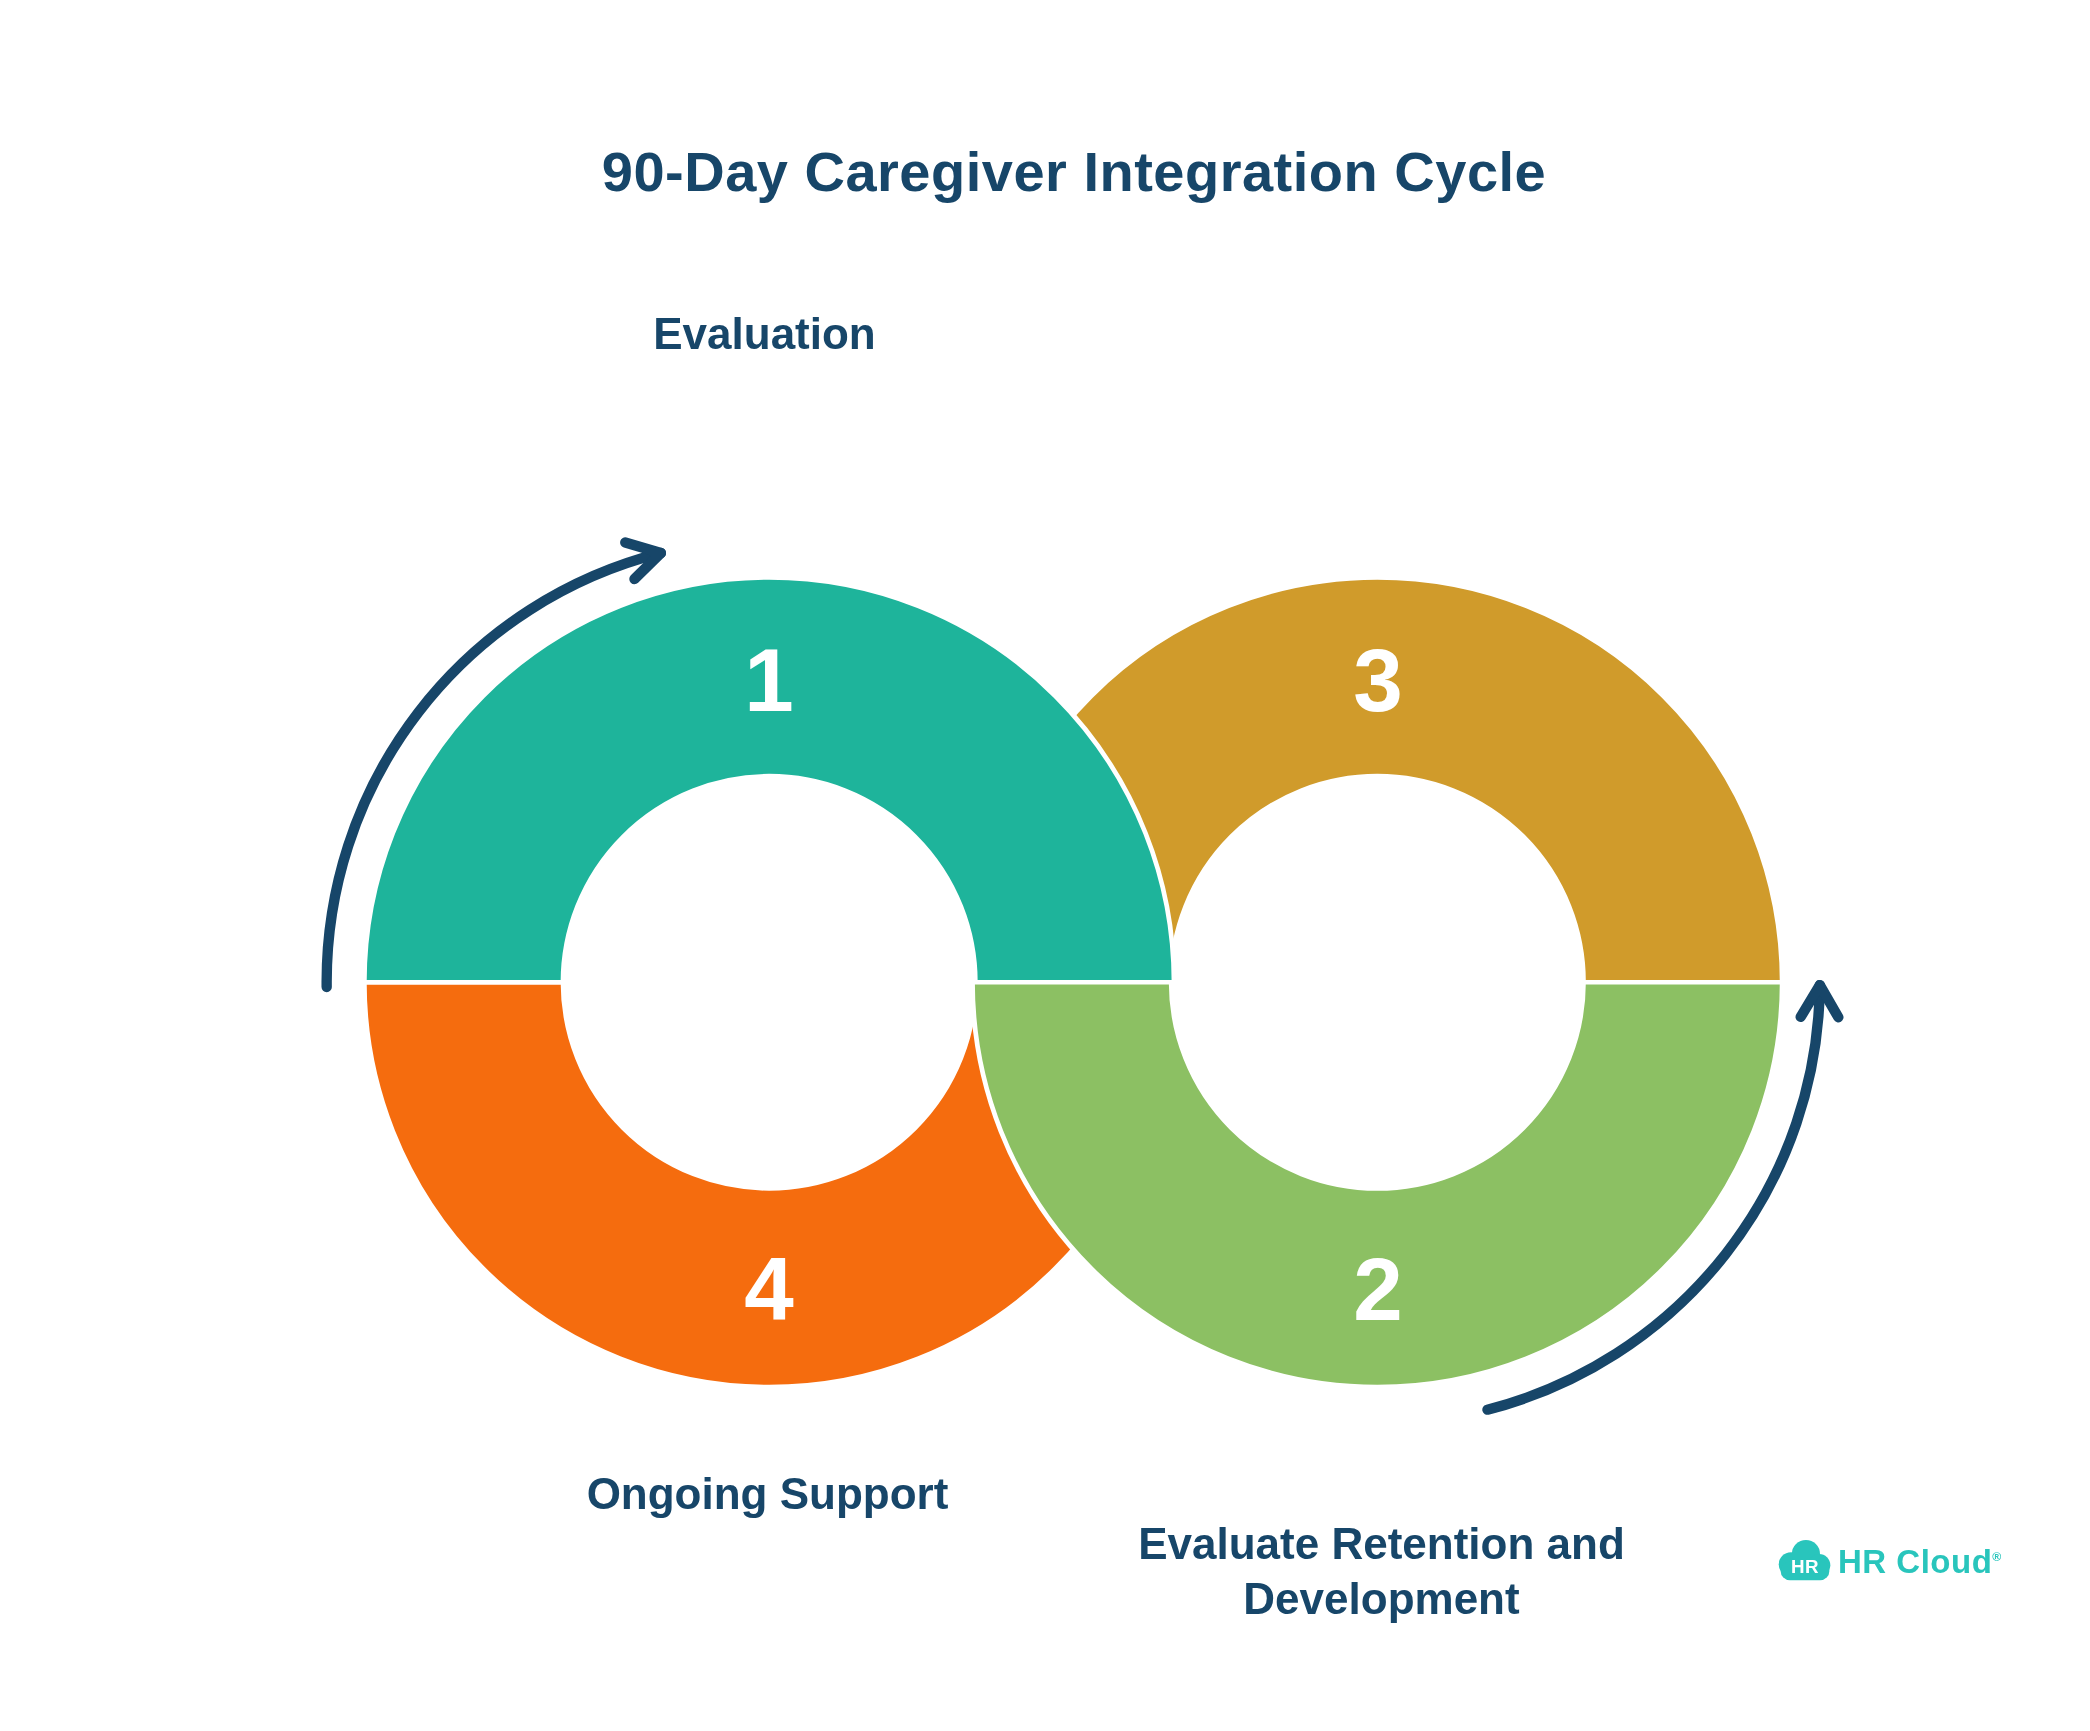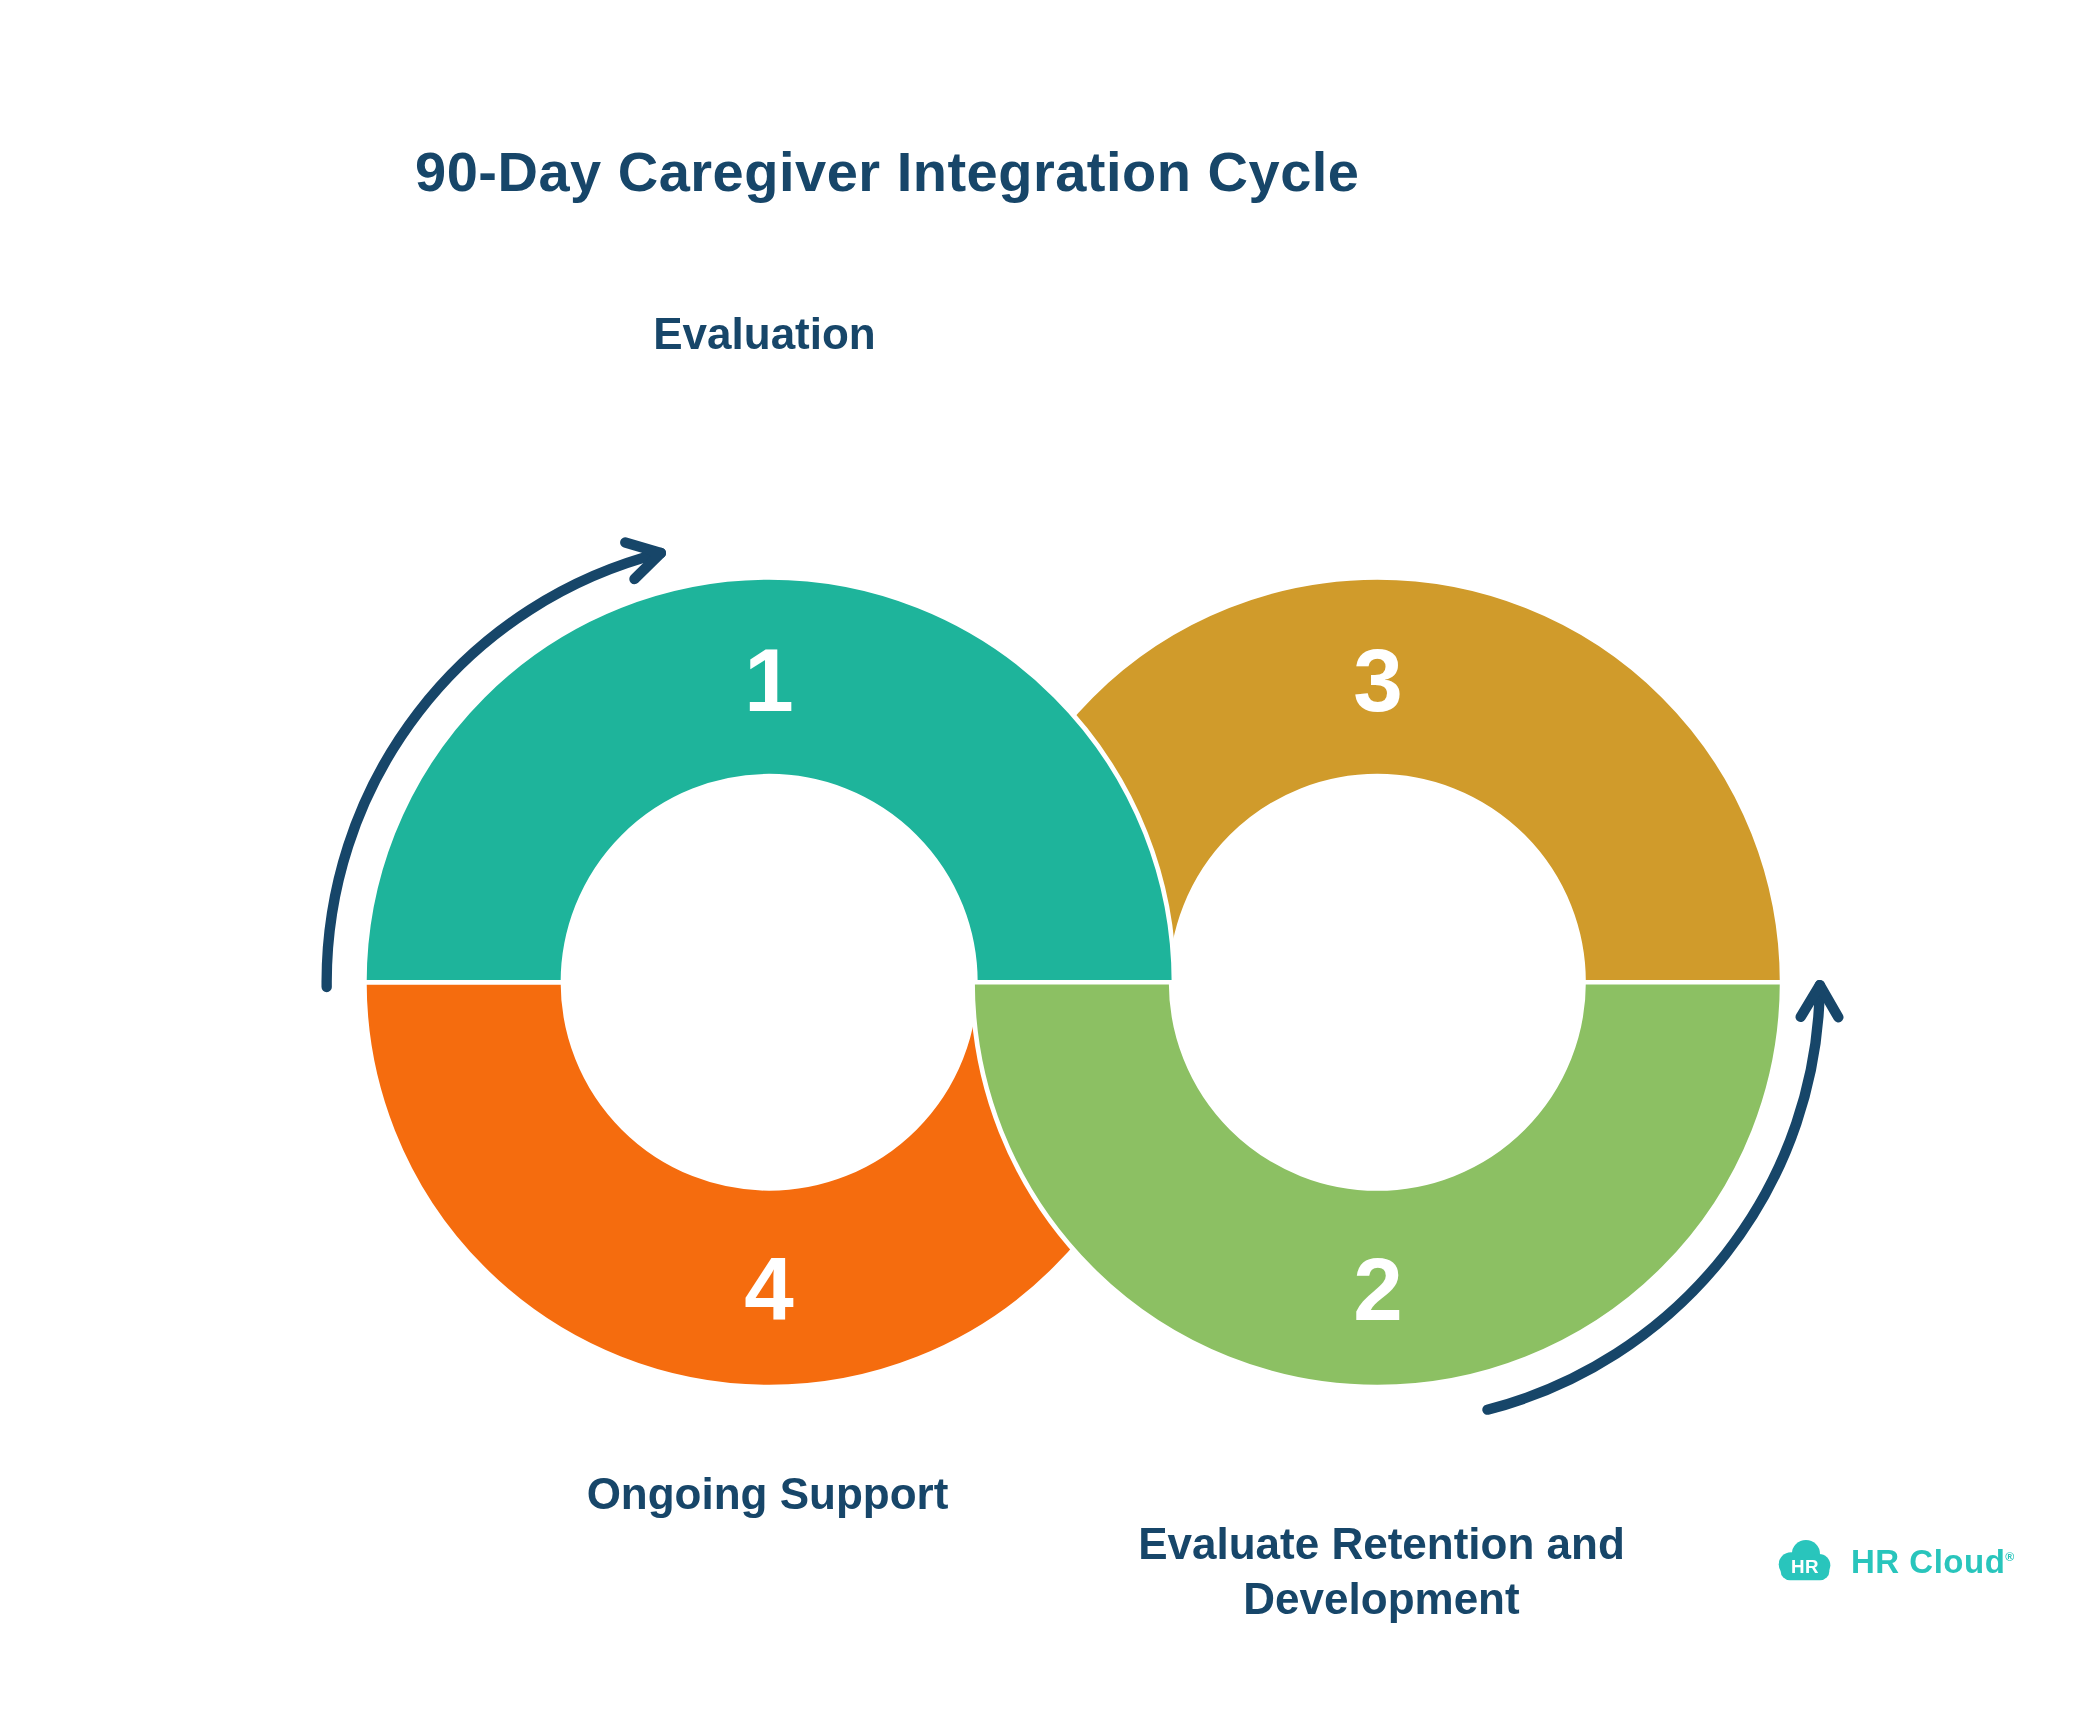--- a/index.html
+++ b/index.html
@@ -7,21 +7,21 @@
     width:2090px;height:1732px;position:relative;overflow:hidden;
     background:var(--background,#fff);
     font-family:"Liberation Sans", sans-serif;
   }
   .canvas{position:absolute;inset:0;width:2090px;height:1732px;}
   svg.diagram{position:absolute;left:0;top:0;width:2090px;height:1732px;}
   .ring-segment{stroke:#ffffff;stroke-width:5;}
   .arrow-path{fill:none;stroke-width:11;stroke-linecap:round;}
   .page-title{
     position:absolute;left:415px;top:139px;width:1318px;
-    font-size:56px;font-weight:bold;
+    text-align:center;font-size:56px;font-weight:bold;
     color:var(--text-navy,#174669);letter-spacing:0.5px;
   }
   .step-label{
     position:absolute;width:753px;text-align:center;
     font-size:44px;font-weight:bold;line-height:55px;
     color:var(--text-navy,#174669);
   }
   .step-label span{display:block;}
   .label-1{left:388px;top:306px;}
   .label-3{left:1003px;top:361px;}
@@ -31,21 +31,21 @@
     position:absolute;transform:translate(-50%,-50%);
     font-size:89px;font-weight:bold;color:var(--number-white,#fff);
     line-height:1;
   }
   .num-1{left:769px;top:680px;}
   .num-3{left:1378px;top:680px;}
   .num-4{left:769px;top:1289px;}
   .num-2{left:1378px;top:1289px;}
   .logo{
     position:absolute;left:1775px;top:1535px;height:53px;
-    display:flex;align-items:center;gap:16px;
+    display:flex;align-items:center;gap:3px;
   }
   .logo-cloud{width:60px;height:47px;position:relative;flex:0 0 auto;}
   .logo-badge-text{
     font-weight:bold;fill:var(--logo-white,#fff);font-size:20px;
     font-family:"Liberation Sans", sans-serif;letter-spacing:0.5px;
   }
   .logo-wordmark{
     font-size:33px;font-weight:bold;color:var(--logo-teal,#29C5BC);
     letter-spacing:0.5px;white-space:nowrap;
   }

